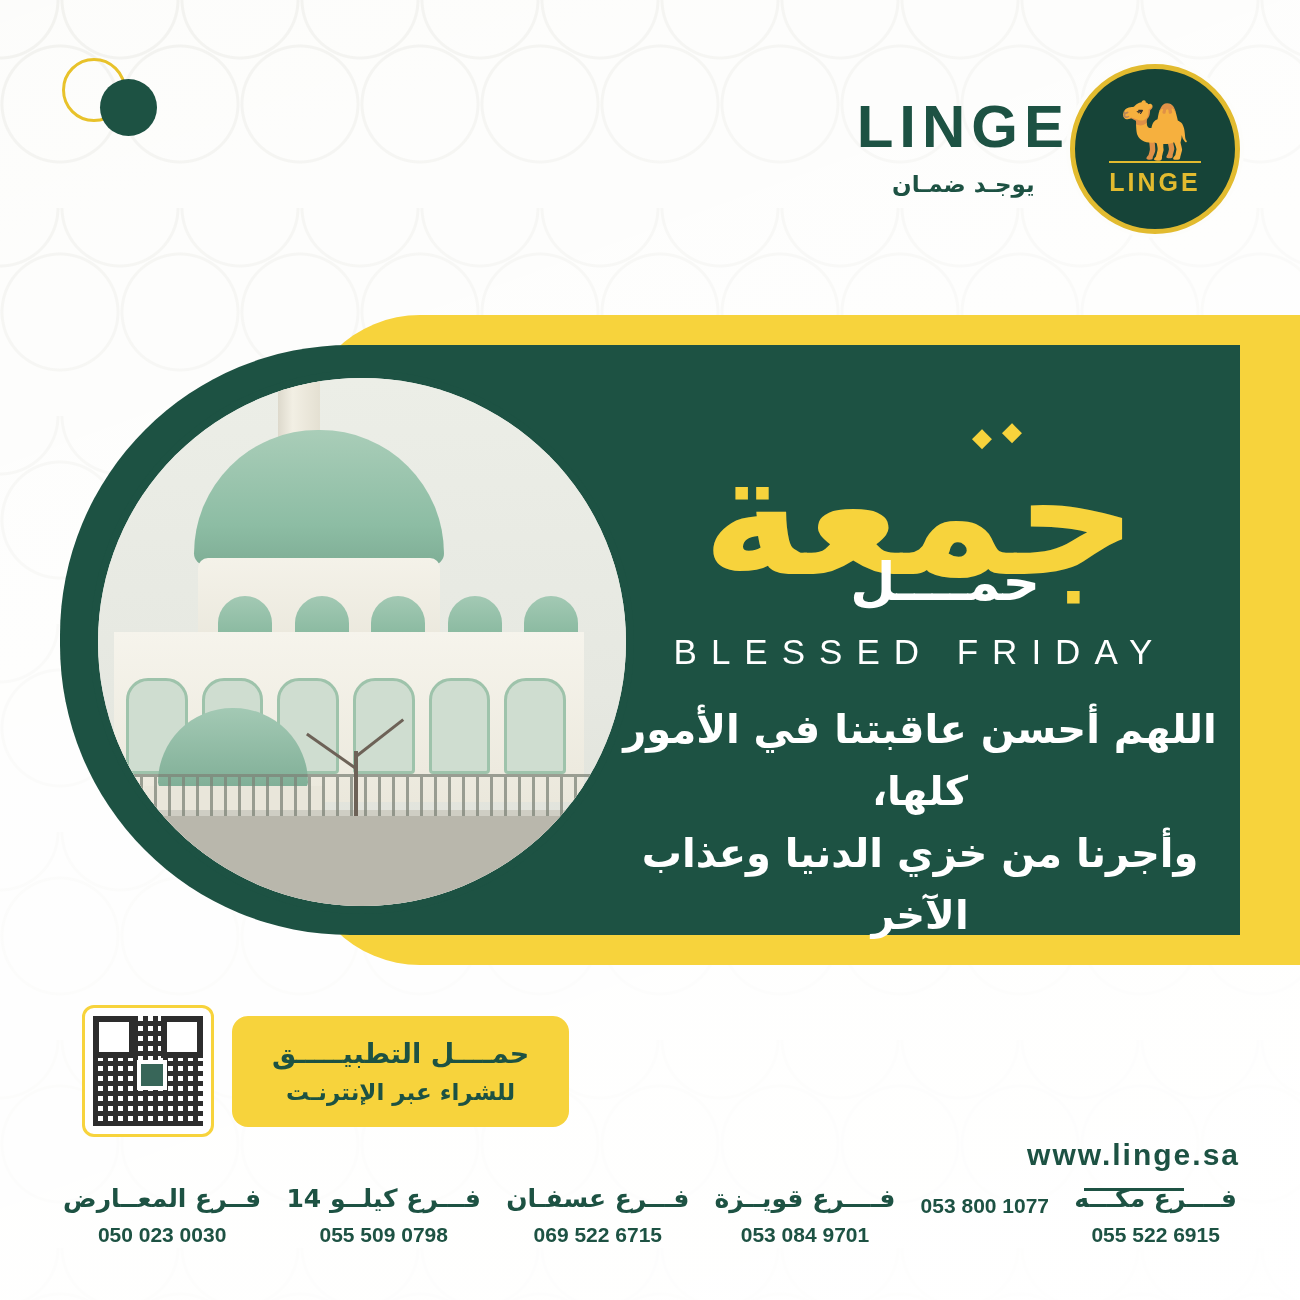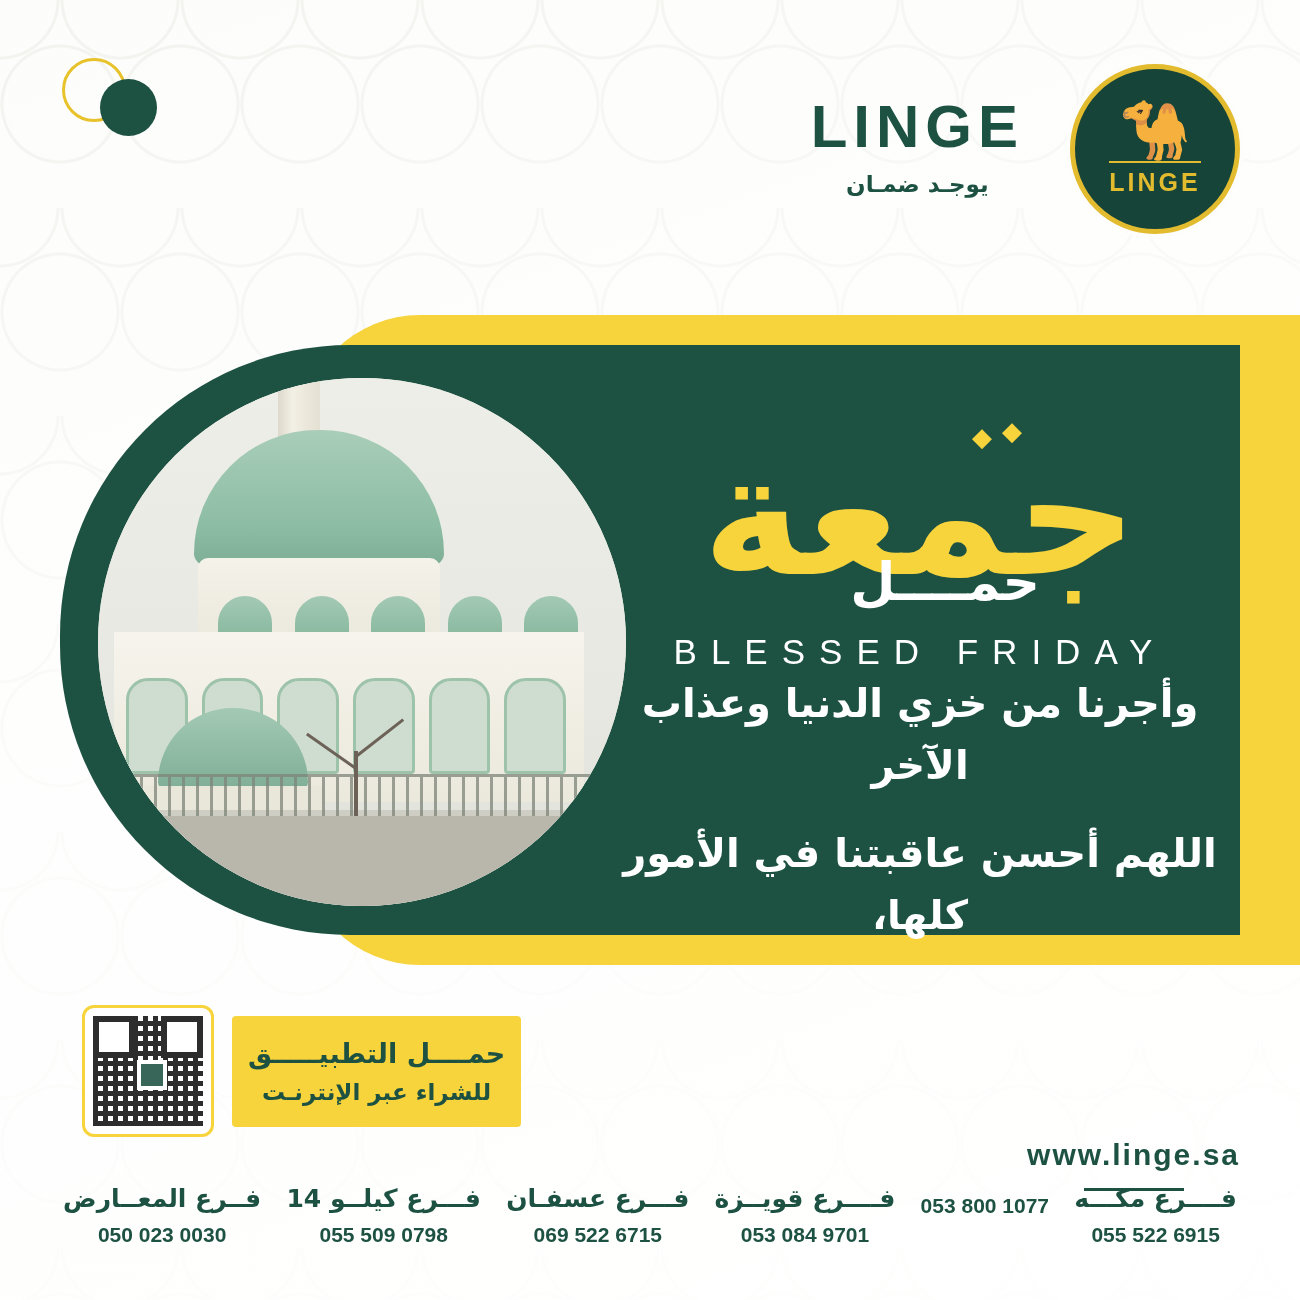--- a/index.html
+++ b/index.html
@@ -60,21 +60,20 @@
     background: #1d5243;
   }
 
   
   .brand {
     position: absolute;
     right: 60px;
     top: 64px;
     display: flex;
     align-items: center;
-    gap: 46px;
     margin-left: 38px;
   }
   .brand-text {
     text-align: center;
     padding-bottom: 4px;
   }
   .brand-wordmark {
     font-family: "Liberation Sans", sans-serif;
     font-size: 60px;
     font-weight: 700;
@@ -350,22 +349,22 @@
     position: absolute;
     left: 82px;
     top: 1005px;
     display: flex;
     align-items: center;
     gap: 18px;
     direction: rtl;
   }
   .app-pill {
     background: #f7d33c;
-    border-radius: 4px;
-    padding: 22px 16px;
+    border-radius: 16px;
+    padding: 22px 40px;
     text-align: center;
     min-width: 228px;
   }
   .app-pill .l1 {
     font-size: 27px;
     font-weight: 700;
     color: #1d5243;
     letter-spacing: 2px;
   }
   .app-pill .l2 {
@@ -526,22 +525,22 @@
   </div>
 
   <div class="greeting-block">
     <div class="arabic-script">
       <span class="sparkle s1">◆</span>
       <span class="sparkle s2">◆</span>
       <div class="jumaa">جمعة</div>
       <div class="mubaraka">حمــــل</div>
     </div>
     <div class="blessed-friday">BLESSED FRIDAY</div>
+    <div class="dua-line">اللهم أحسن عاقبتنا في الأمور كلها،</div>
     <div class="dua-line" style="margin-top:0">وأجرنا من خزي الدنيا وعذاب الآخر</div>
-    <div class="dua-line">اللهم أحسن عاقبتنا في الأمور كلها،</div>
   </div>
 
   <div class="app-row">
     <div class="app-pill">
       <div class="l1">حمــــل التطبيـــــق</div>
       <div class="l2">للشراء عبر الإنترنـت</div>
     </div>
     <div class="qr-box">
       <div class="qr-grid">
         <span class="qr-center"></span>

